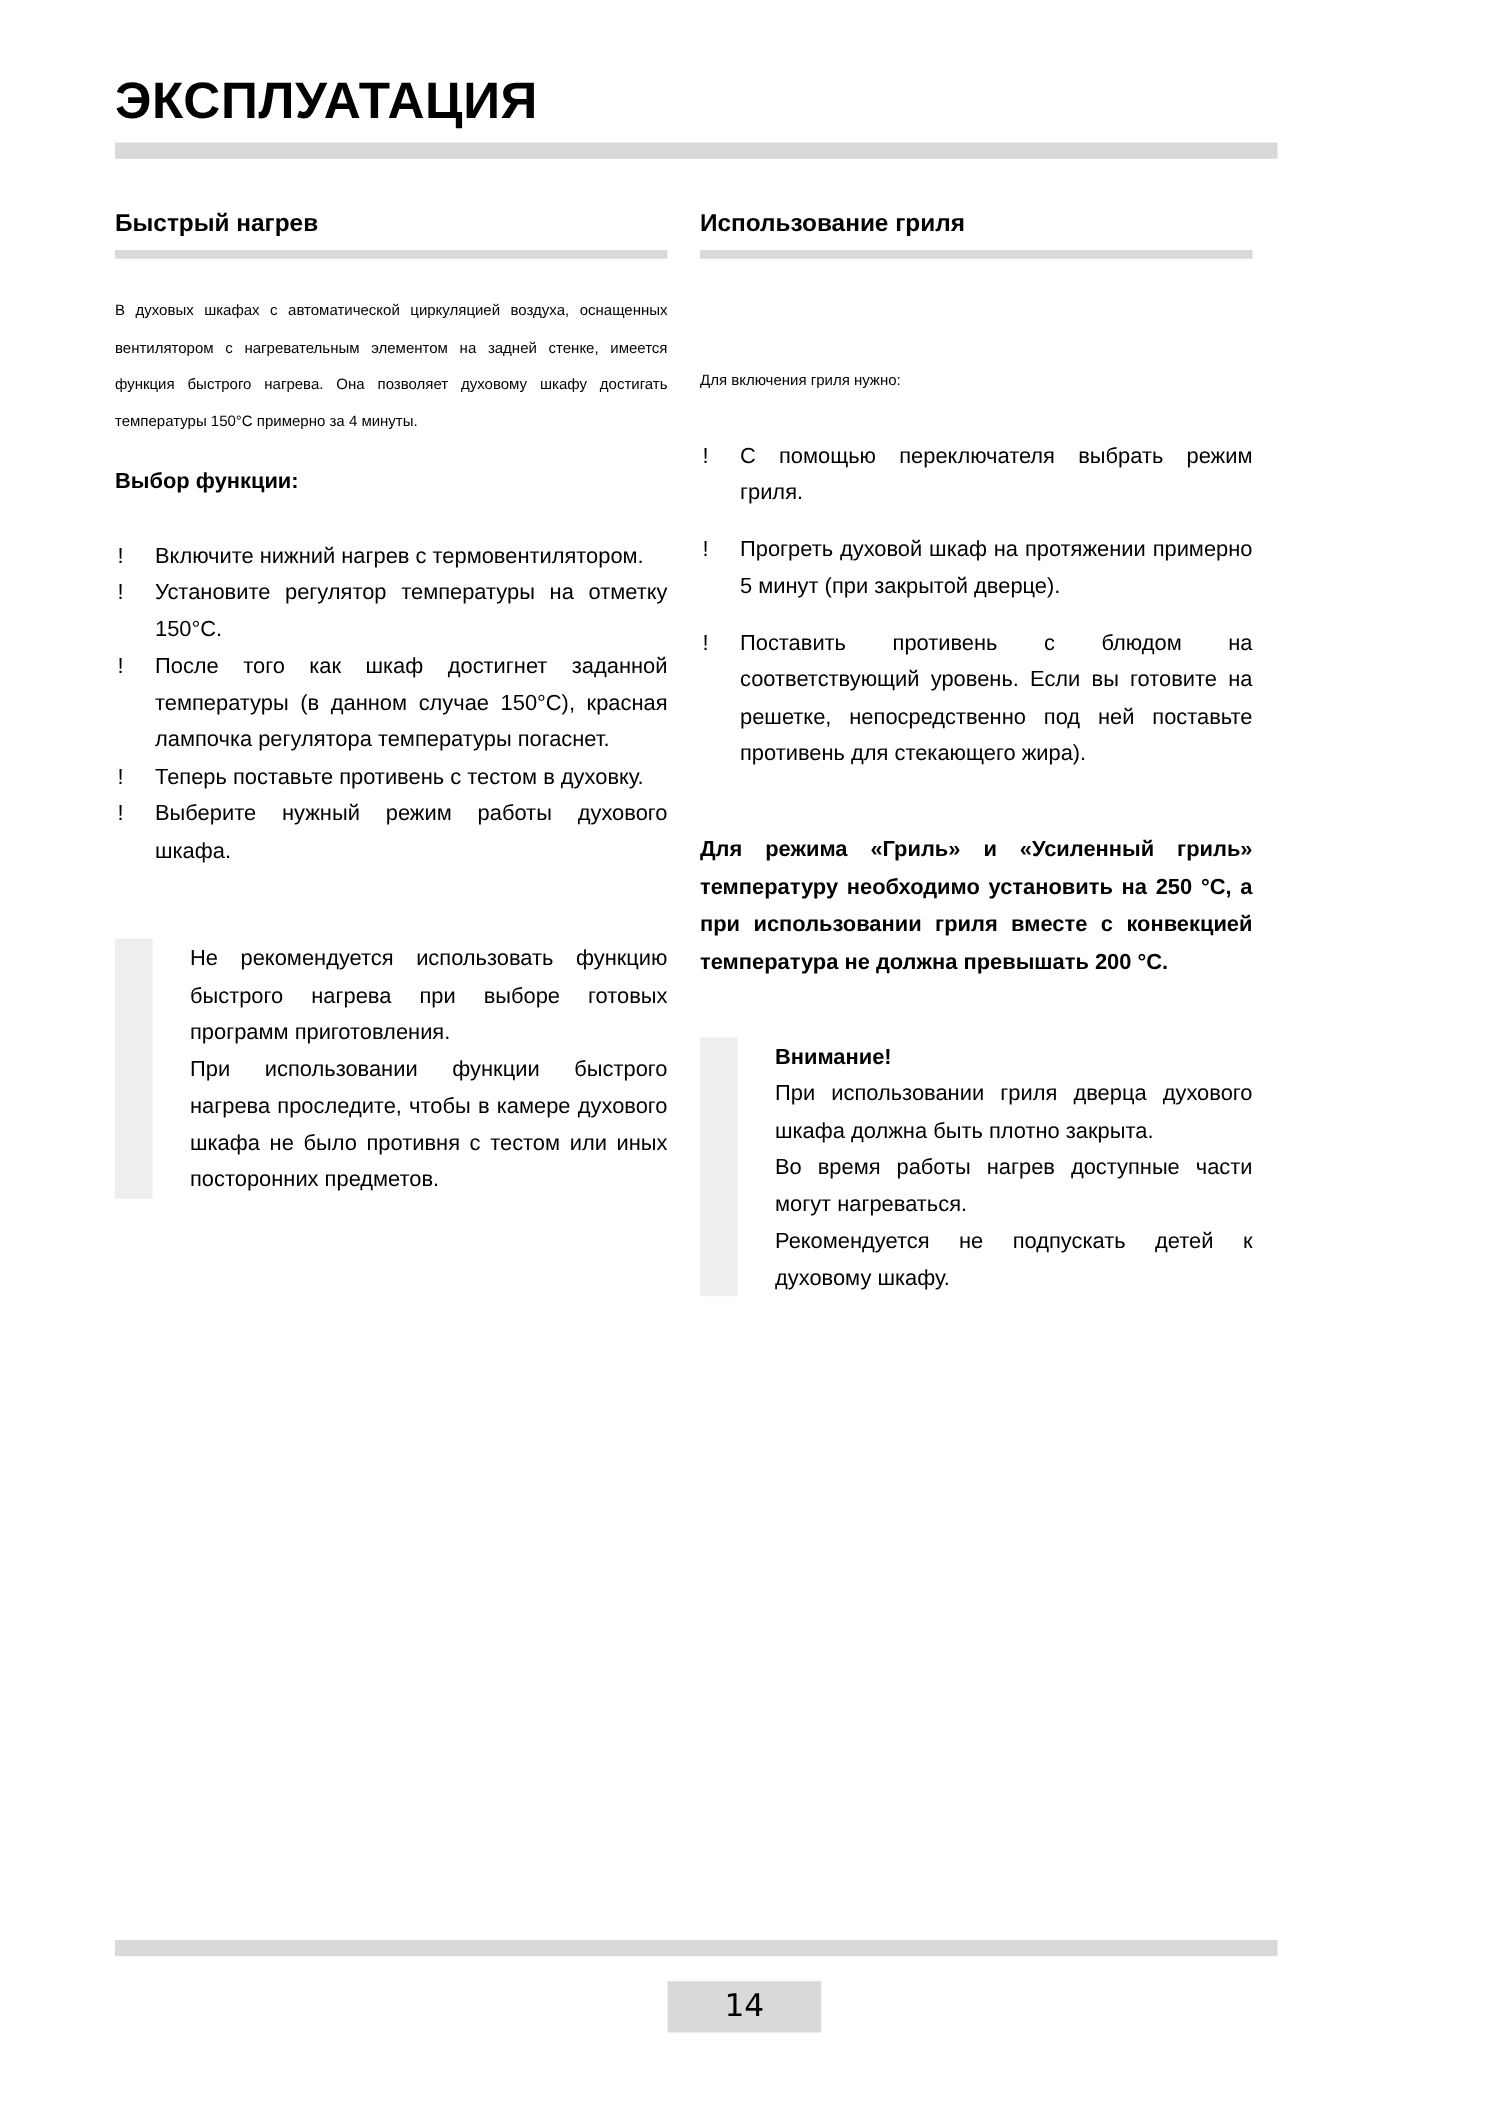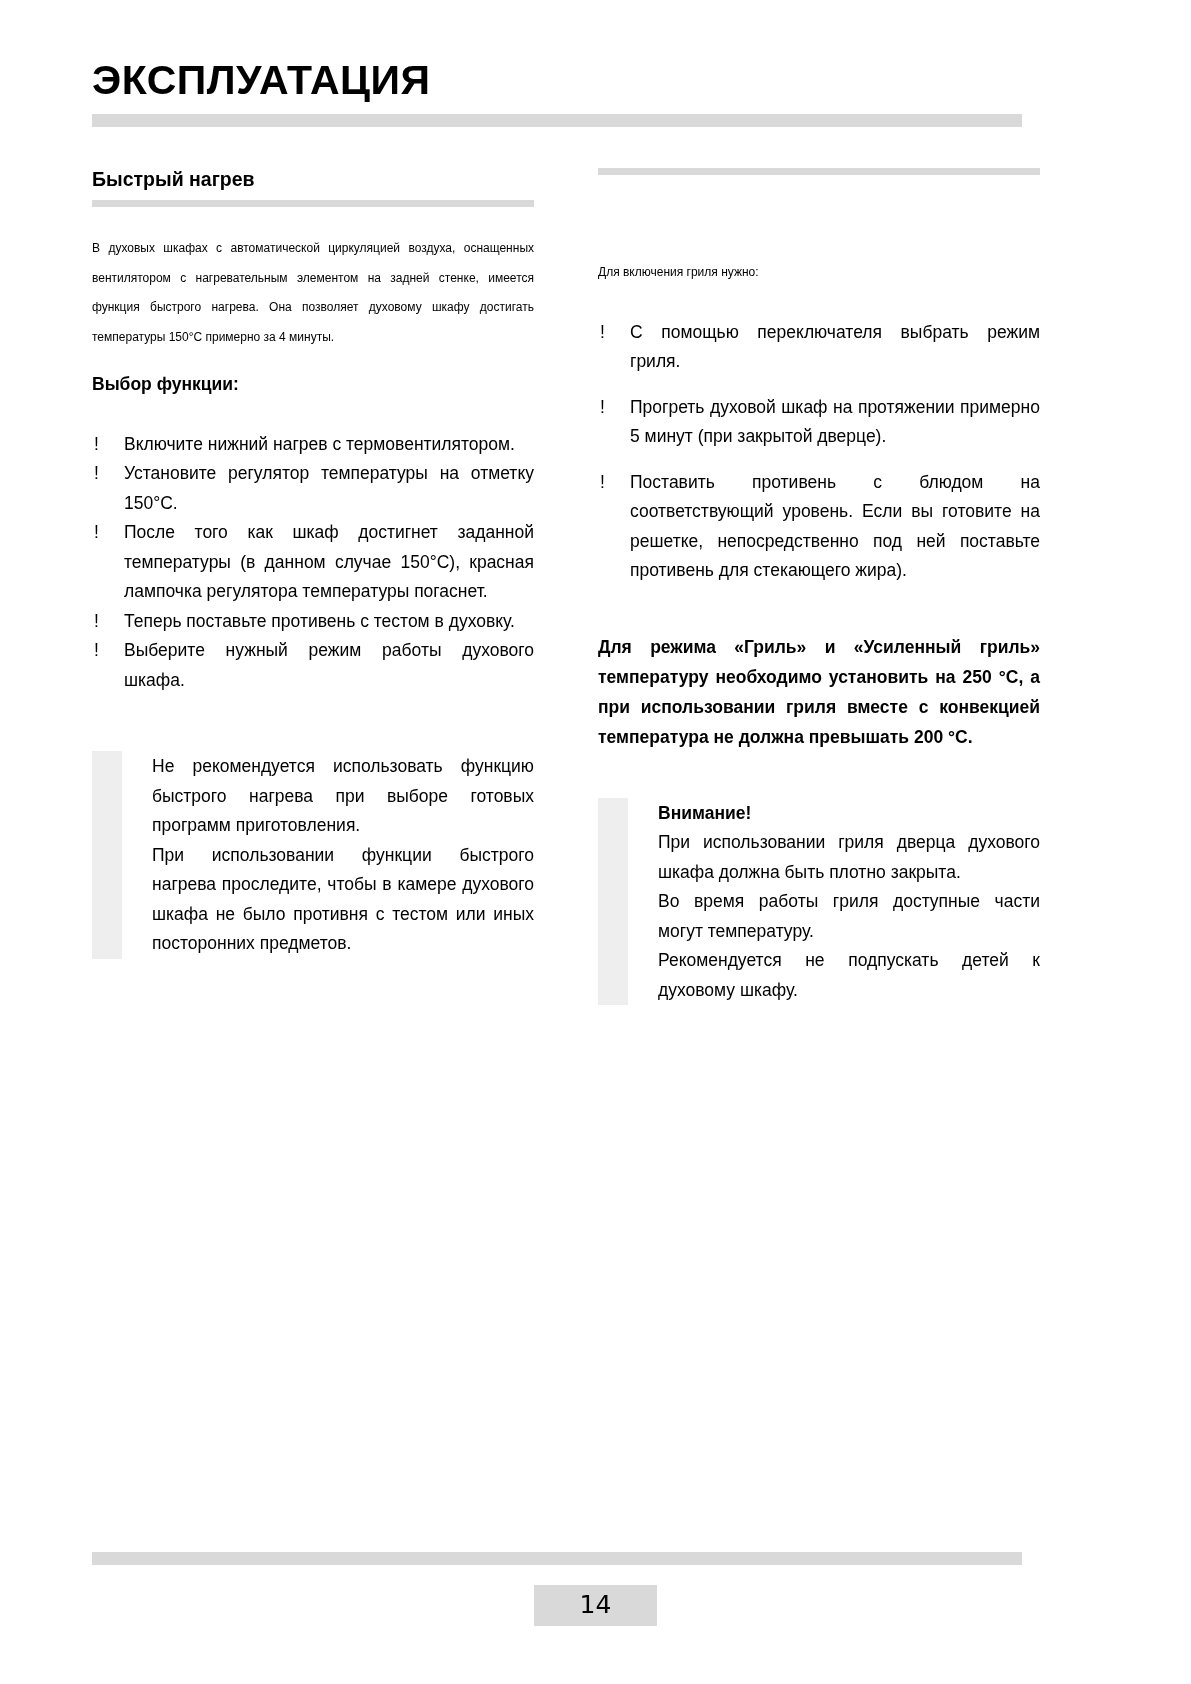--- a/index.html
+++ b/index.html
@@ -38,21 +38,21 @@
     width: 100%;
   }
 
   
   .columns {
     position: absolute;
     left: 92px;
     top: 168px;
     width: 930px;
     display: flex;
-    gap: 64px;
+    gap: 26px;
   }
   .col {
     width: 442px;
     flex: 0 0 442px;
   }
 
   .section-title {
     font-size: 19.5px;
     font-weight: bold;
     margin: 0 0 9px 0;
@@ -227,20 +227,21 @@
         <div class="callout-body">
           <p>Не рекомендуется использовать функцию быстрого нагрева при выборе готовых программ приготовления.</p>
           <p>При использовании функции быстрого нагрева проследите, чтобы в камере духового шкафа не было противня с тестом или иных посторонних предметов.</p>
         </div>
       </div>
 
     </div>
 
     <div class="col">
 
+      <h2 class="section-title">Использование гриля</h2>
       <div class="section-rule"></div>
 
 
       <div class="gap-xl"></div>
 
       <p class="body">Для включения гриля нужно:</p>
 
       <div class="gap-md"></div>
 
       <ul class="bullets spaced">
@@ -262,21 +263,21 @@
 
       <p class="bold-note">Для режима «Гриль» и «Усиленный гриль» температуру необходимо установить на 250 °C, а при использовании гриля вместе с конвекцией температура не должна превышать 200 °C.</p>
 
       <div class="gap-lg"></div>
 
       <div class="callout">
         <div class="callout-bar"></div>
         <div class="callout-body">
           <p class="callout-title">Внимание!</p>
           <p>При использовании гриля дверца духового шкафа должна быть плотно закрыта.</p>
-          <p>Во время работы гриля доступные части могут температуру.</p>
+          <p>Во время работы нагрев доступные части могут нагреваться.</p>
           <p>Рекомендуется не подпускать детей к духовому шкафу.</p>
         </div>
       </div>
 
     </div>
   </div>
 
   <div class="footer-rule"></div>
   <div class="page-number">
     <span class="pn-box">14</span>

